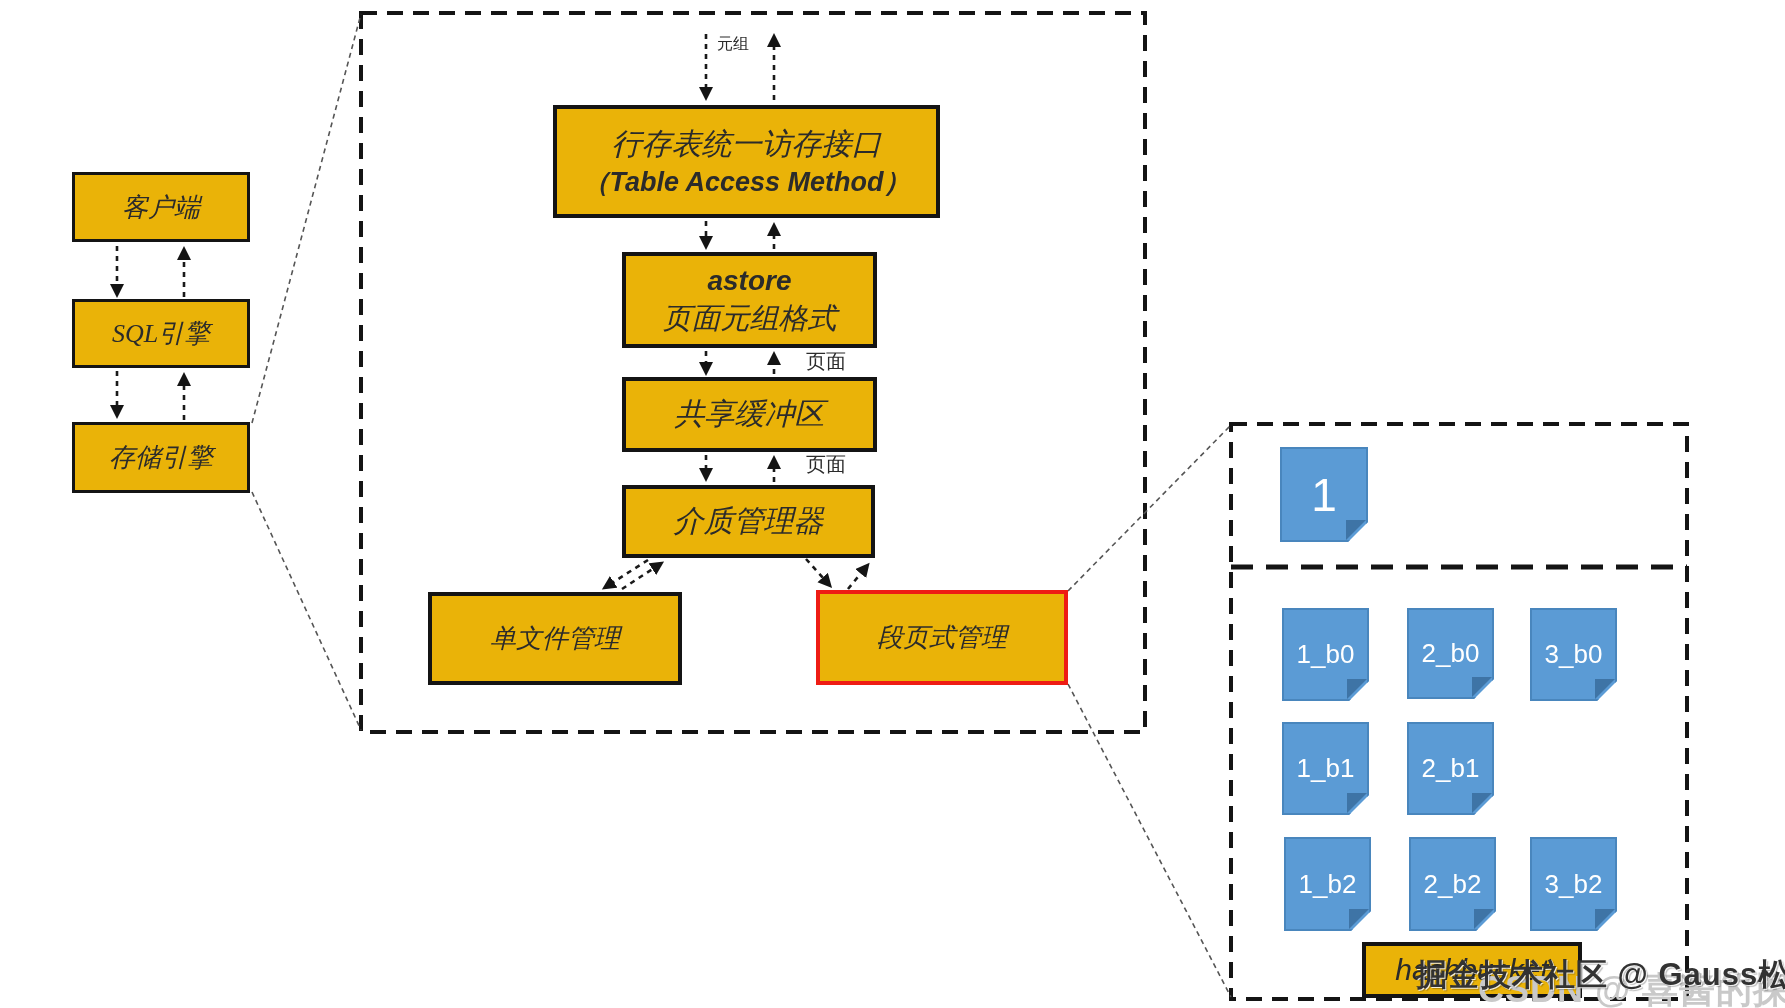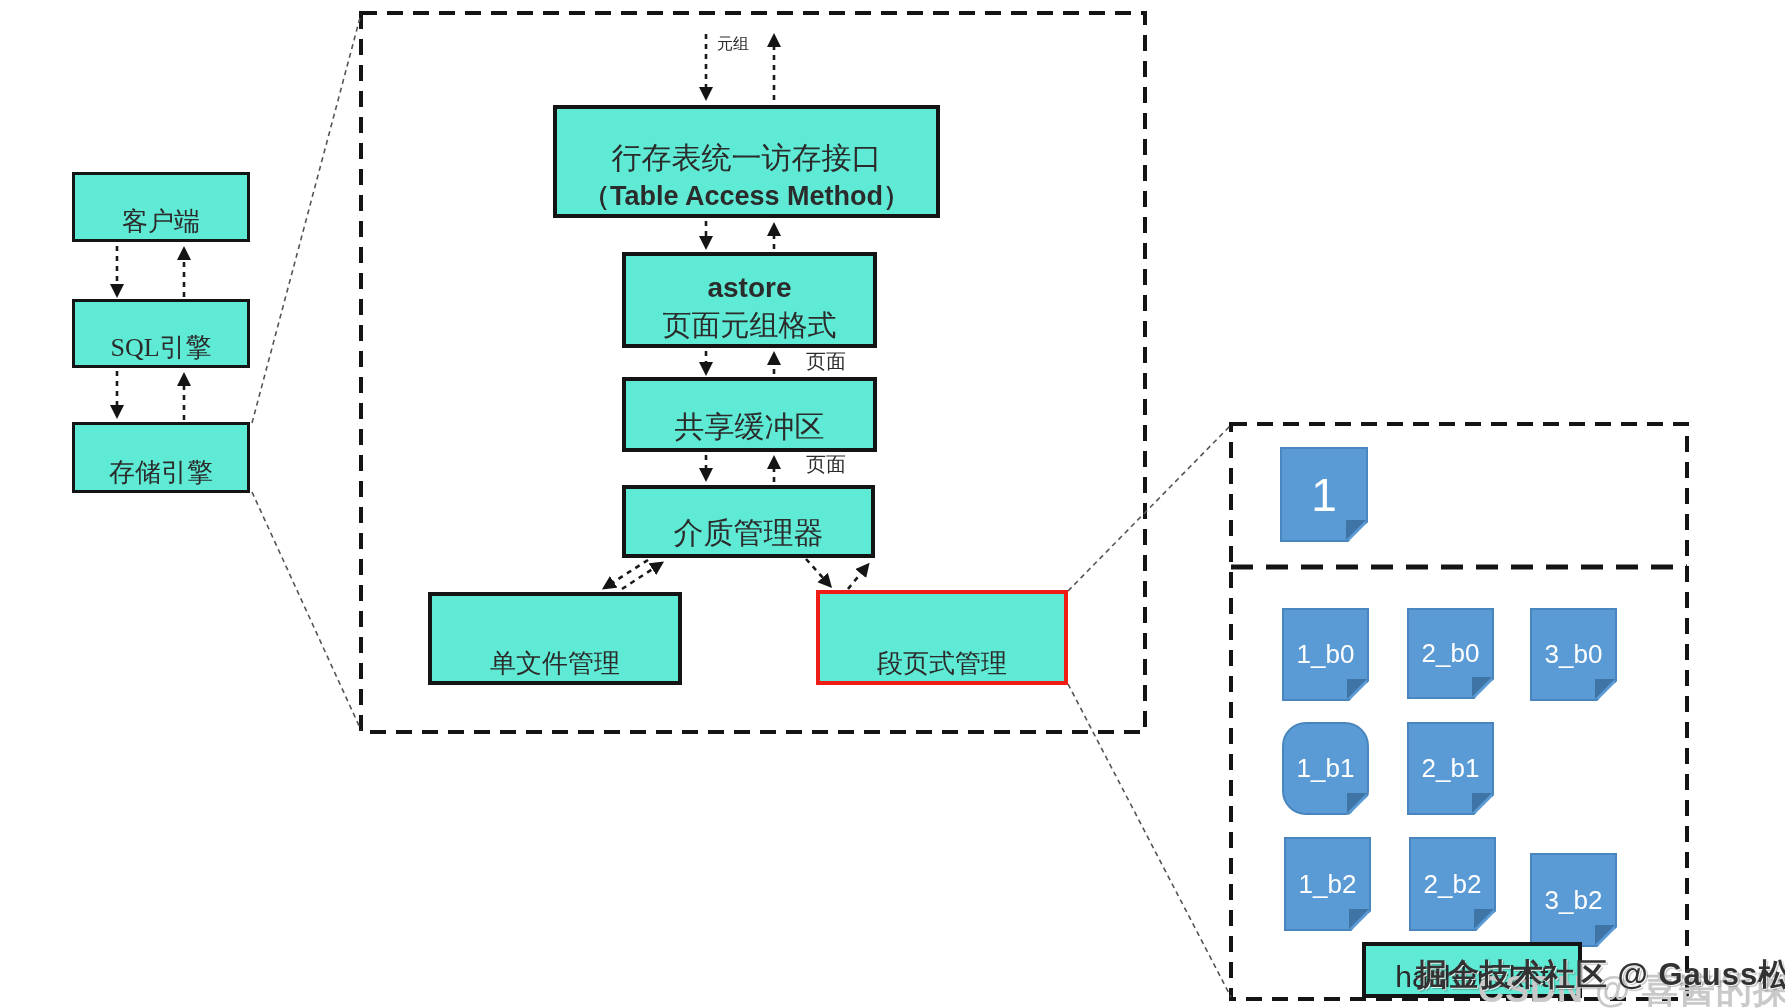--- a/index.html
+++ b/index.html
@@ -1,21 +1,21 @@
 <!DOCTYPE html>
 <html><head>
 <meta charset="utf-8">
 <style>
   html,body{margin:0;padding:0;background:#ffffff;}
   .canvas{position:relative;width:1785px;height:1008px;background:#ffffff;overflow:hidden;
           font-family:"Liberation Serif",serif;color:#2b2b2b;}
   svg.lines{position:absolute;left:0;top:0;z-index:1;}
-  .box{position:absolute;background:#5eead4;border:3px solid #141414;
-       display:flex;flex-direction:column;align-items:center;justify-content:flex-end;
-       text-align:center;z-index:2;box-sizing:border-box;}
+  .box{position:absolute;background:#eab308;border:3px solid #141414;
+       display:flex;flex-direction:column;align-items:center;justify-content:center;
+       text-align:center;z-index:2;box-sizing:border-box;font-style:italic;}
   .b4{border-width:4px;}
   .red{border-color:#ee1c14;}
   .fs30{font-size:30px;}
   .fs32{font-size:26px;}
   .latin{font-family:"Liberation Sans",sans-serif;font-weight:700;}
   .lbl{position:absolute;z-index:2;color:#2b2b2b;}
   .tuple{left:717px;top:30px;width:32px;font-size:16px;line-height:28px;text-align:center;}
   .pagelbl{font-size:20px;}
   .note{position:absolute;z-index:2;background:#5b9bd5;border:2px solid #4986bd;box-sizing:border-box;
         display:flex;align-items:center;justify-content:center;color:#ffffff;
@@ -133,38 +133,38 @@
   </div>
   <div class="note small" style="left:1407px;top:608px;width:87px;height:91px;">
     <span>2_b0</span>
     <span class="fold"></span>
   </div>
   <div class="note small" style="left:1530px;top:608px;width:87px;height:93px;">
     <span>3_b0</span>
     <span class="fold"></span>
   </div>
 
-  <div class="note small" style="left:1282px;top:722px;width:87px;height:93px;border-radius:24px;">
+  <div class="note small" style="left:1282px;top:722px;width:87px;height:93px;">
     <span>1_b1</span>
     <span class="fold"></span>
   </div>
   <div class="note small" style="left:1407px;top:722px;width:87px;height:93px;">
     <span>2_b1</span>
     <span class="fold"></span>
   </div>
 
   <div class="note small" style="left:1284px;top:837px;width:87px;height:94px;">
     <span>1_b2</span>
     <span class="fold"></span>
   </div>
   <div class="note small" style="left:1409px;top:837px;width:87px;height:94px;">
     <span>2_b2</span>
     <span class="fold"></span>
   </div>
-  <div class="note small" style="left:1530px;top:837px;width:87px;height:94px;margin-top:16px;">
+  <div class="note small" style="left:1530px;top:837px;width:87px;height:94px;">
     <span>3_b2</span>
     <span class="fold"></span>
   </div>
 
   <div class="box b4" style="left:1362px;top:942px;width:220px;height:56px;z-index:4;font-family:'Liberation Sans',sans-serif;font-size:30px;">
     <span>hashbucket</span>
   </div>
 
   <div class="wm light" style="left:1478px;top:966px;">CSDN @ 喜酱的探春</div>
   <div class="wm dark" style="left:1416px;top:954px;">掘金技术社区 @ Gauss松鼠会</div>

